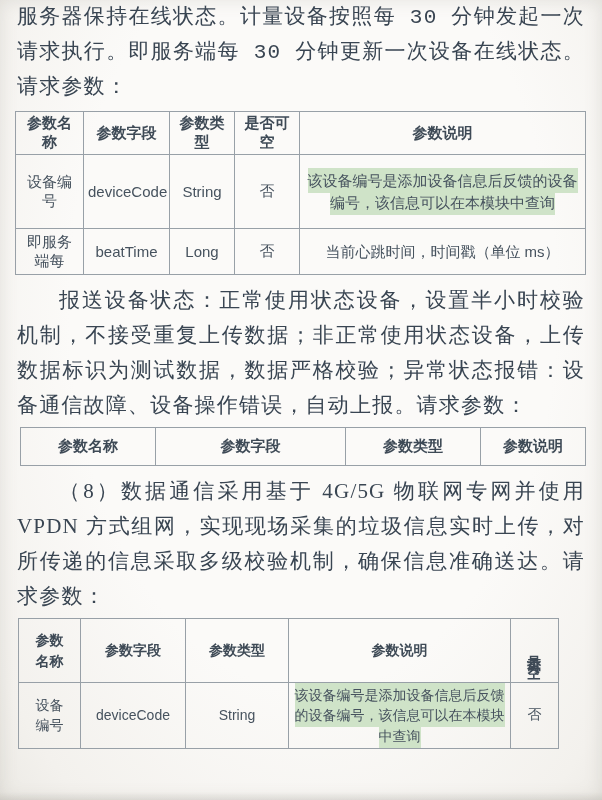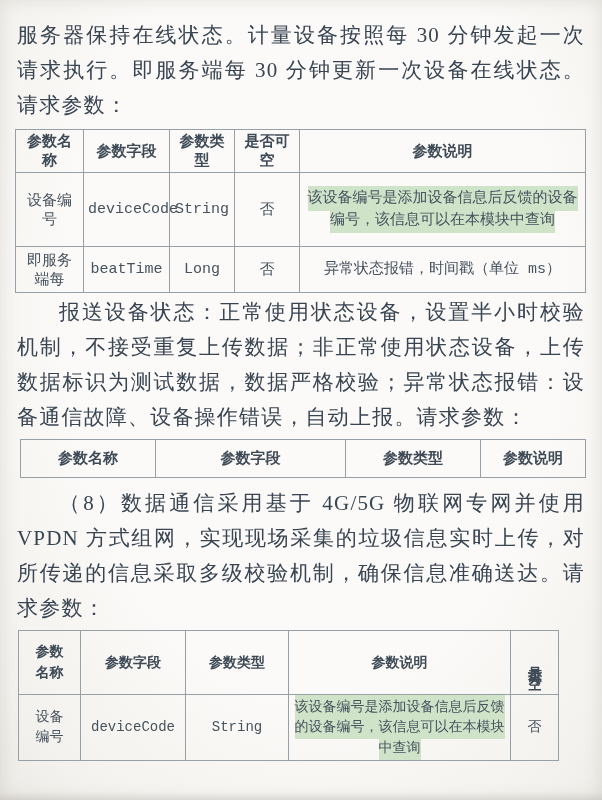--- a/index.html
+++ b/index.html
@@ -20,29 +20,29 @@
   .para{
     width:568px;
     margin:0 auto;
     font-size:21px;
     line-height:35px;
     letter-spacing:1.2px;
     text-align:justify;
     color:#39ururo;
     color:#394552;
   }
-  #p1{padding-top:18px;}
-  #p2{margin-top:2px;}
+  #p1{padding-top:0;font-family:Liberation Mono, monospace;}
+  #p2{margin-top:8px;}
   #p3{margin-top:8px;}
   .indent{text-indent:2em;}
   
   table{
     border-collapse:collapse;
     table-layout:fixed;
-    font-family:Liberation Mono, monospace;
+    font-family:Liberation Sans, sans-serif;
     color:#46525e;
   }
   th,td{
     border:1px solid #98a0a7;
     text-align:center;
     vertical-align:middle;
     padding:2px 4px;
     box-sizing:border-box;
   }
   th{font-weight:bold;color:#3e4a56;}
@@ -111,21 +111,21 @@
       <td>deviceCode</td>
       <td>String</td>
       <td>否</td>
       <td class="desc-cell"><span class="hl">该设备编号是添加设备信息后反馈的设备 编号，该信息可以在本模块中查询</span></td>
     </tr>
     <tr class="r2">
       <td>即服务端每</td>
       <td>beatTime</td>
       <td>Long</td>
       <td>否</td>
-      <td class="desc-cell">异常状态报错，时间戳（单位 ms）</td>
+      <td class="desc-cell">当前心跳时间，时间戳（单位 ms）</td>
     </tr>
   </tbody>
     </table>
 
   <p class="para indent" id="p2">报送设备状态：正常使用状态设备，设置半小时校验机制，不接受重复上传数据；非正常使用状态设备，上传数据标识为测试数据，数据严格校验；异常状态报错：设备通信故障、设备操作错误，自动上报。请求参数：</p>
 
   <table id="t2">
     <colgroup>
       <col style="width:135px">
         <col style="width:190px">

